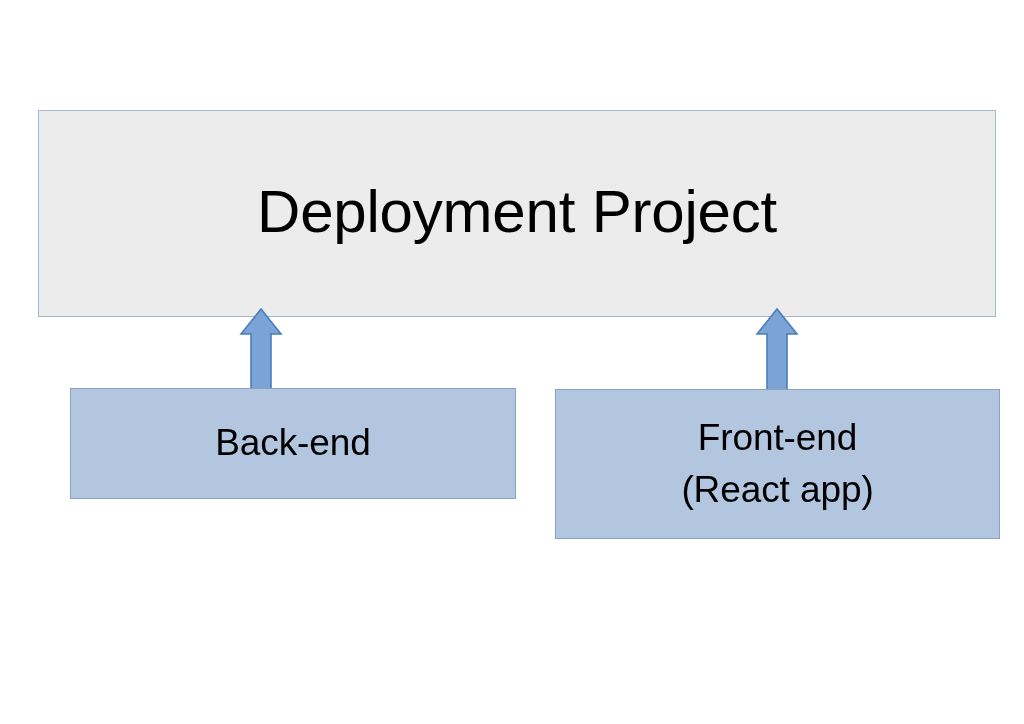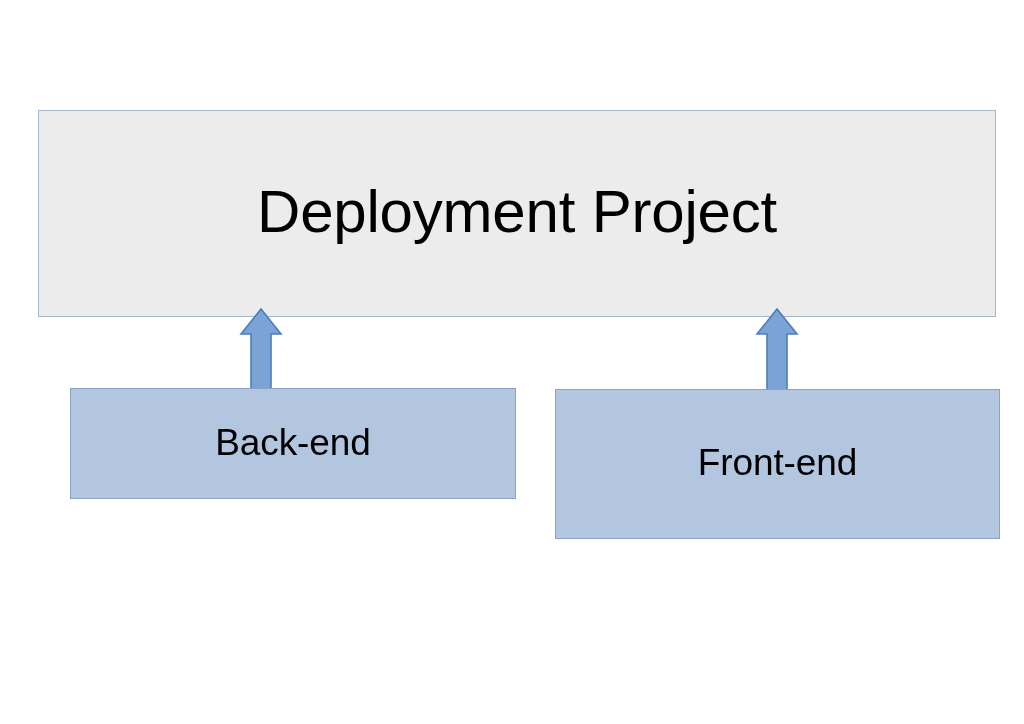--- a/index.html
+++ b/index.html
@@ -104,15 +104,16 @@
   <svg class="arrow arrow-frontend" viewBox="0 0 46 86" xmlns="http://www.w3.org/2000/svg">
     <polygon points="23,3 43,28 33,28 33,85 13,85 13,28 3,28" fill="#7ba3d6" stroke="#4a7ebb" stroke-width="1.6" stroke-linejoin="miter"></polygon>
   </svg>
 
   <div class="node node-child node-backend">
     <span class="line1">Back-end</span>
   </div>
 
   <div class="node node-child node-frontend">
     <span class="line1">Front-end</span>
+    <span class="line2">(React app)</span>
   </div>
 
 </div>
 
 </body></html>

